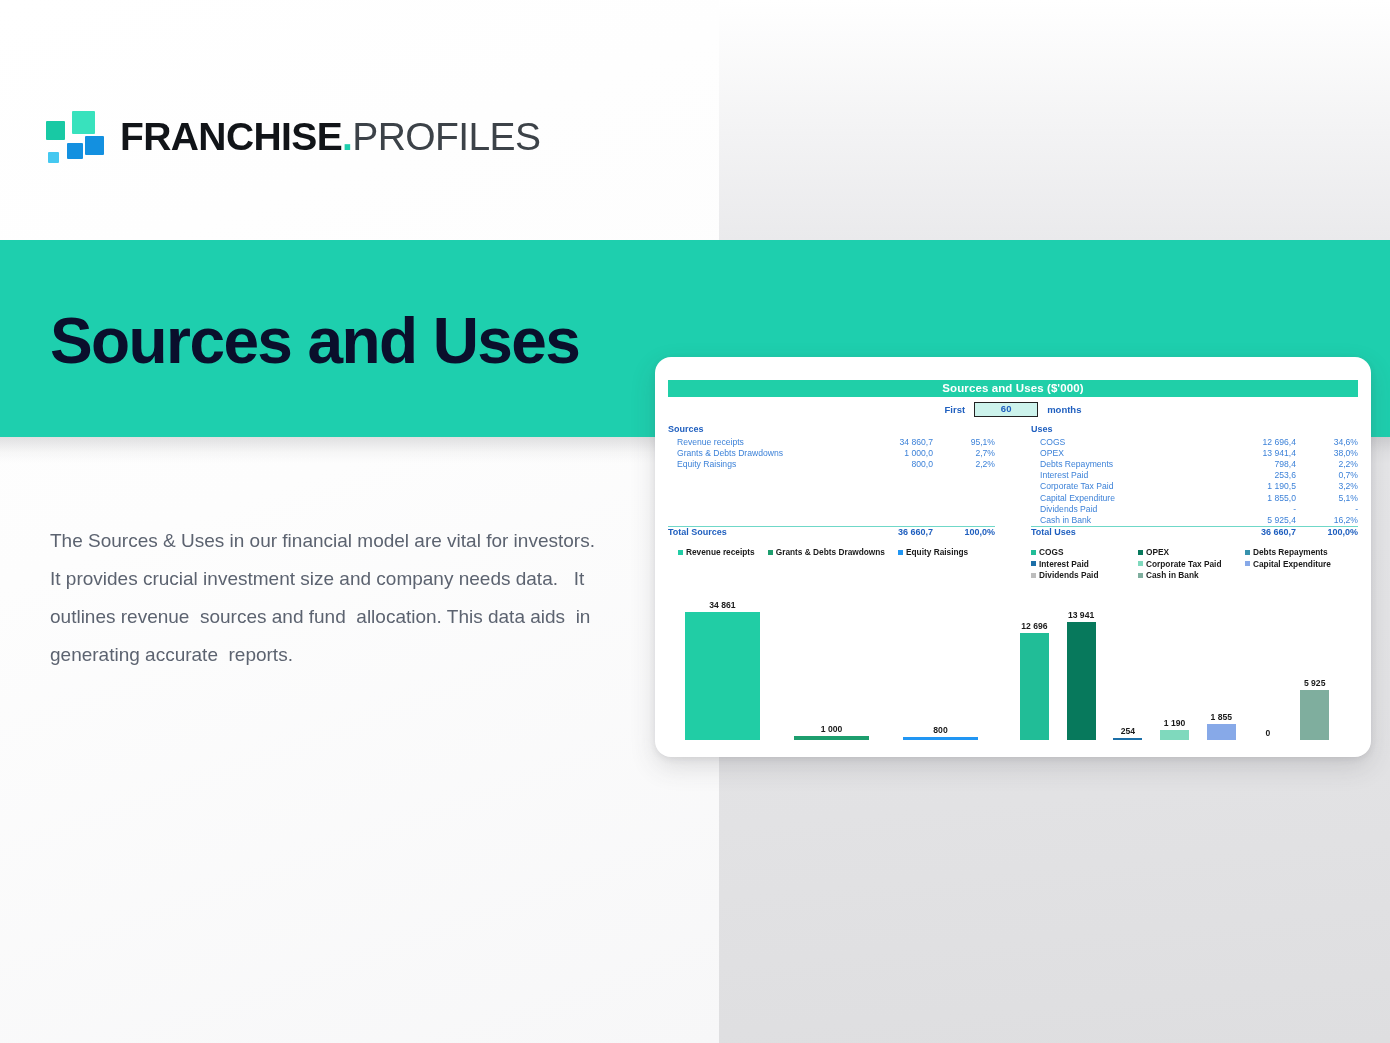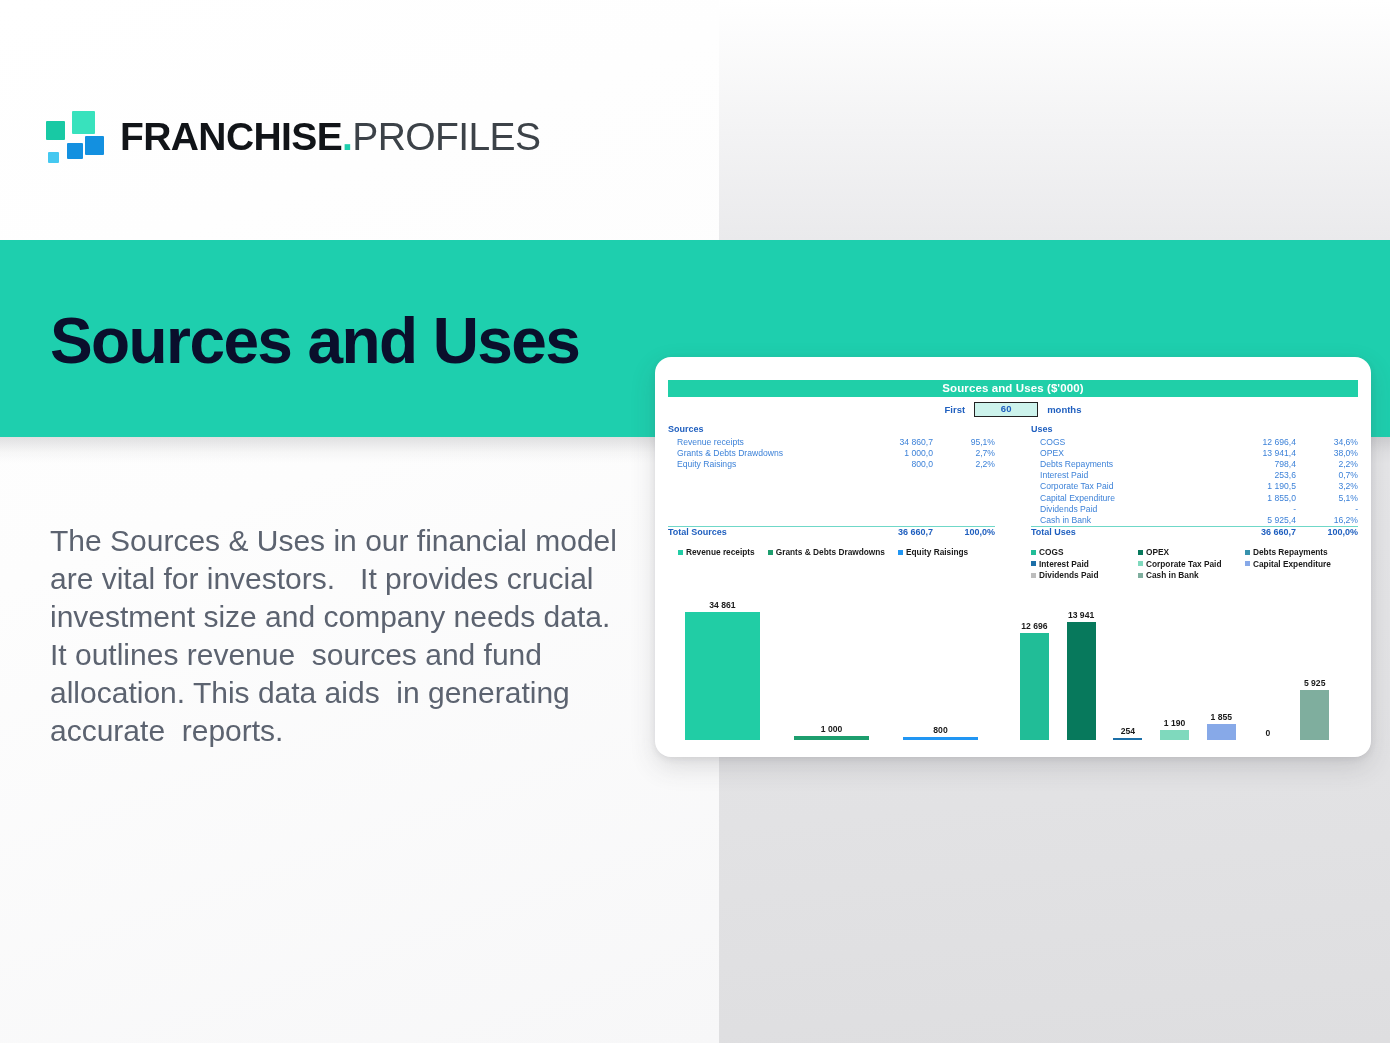--- a/index.html
+++ b/index.html
@@ -104,21 +104,21 @@
     letter-spacing: -1.6px;
     color: #0a0f2c;
     line-height: 1.15;
   }
 
   
   .body-text {
     position: absolute;
     left: 50px; top: 522px;
     width: 570px;
-    font-size: 30px;
+    font-size: 19px;
     line-height: 38px;
     color: #5c6370;
     white-space: pre-wrap;
   }
 
   
   .card {
     position: absolute;
     left: 655px; top: 357px;
     width: 716px; height: 400px;

